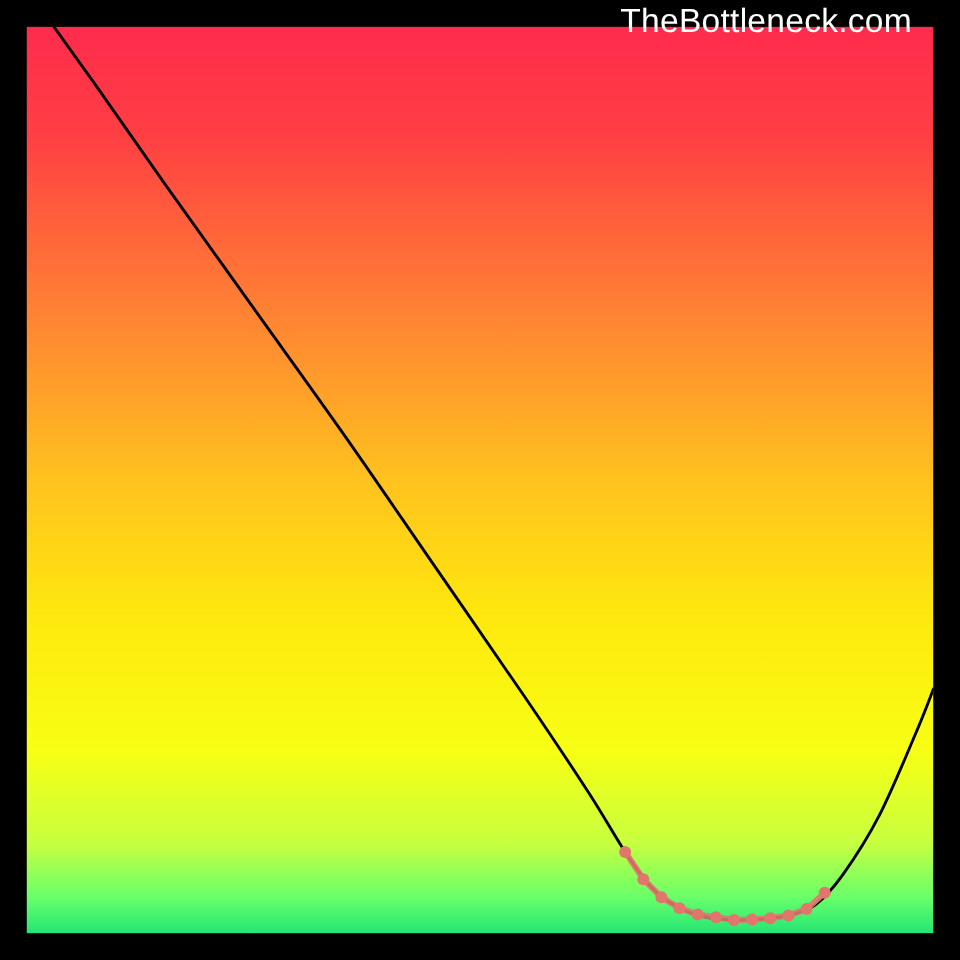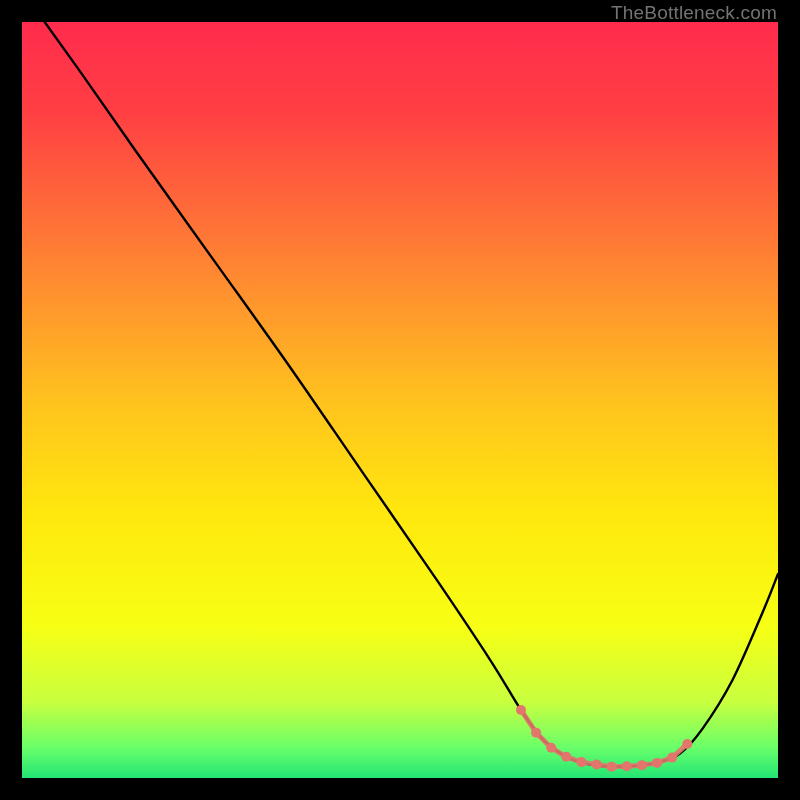--- a/index.html
+++ b/index.html
@@ -27,25 +27,25 @@
   .gradient-bg {
     position: absolute;
     left: 0;
     top: 0;
     width: 100%;
     height: 100%;
   }
   .watermark {
     position: absolute;
     top: 2px;
-    right: 23px;
+    right: 40px;
     font-family: Arial, Helvetica, sans-serif;
-    font-size: 19px;
+    font-size: 28px;
     font-weight: 500;
-    color: #737373;
+    color: #ffffff;
     letter-spacing: 0.2px;
   }
   svg.curve {
     position: absolute;
     left: 0;
     top: 0;
     width: 100%;
     height: 100%;
   }
 </style>

